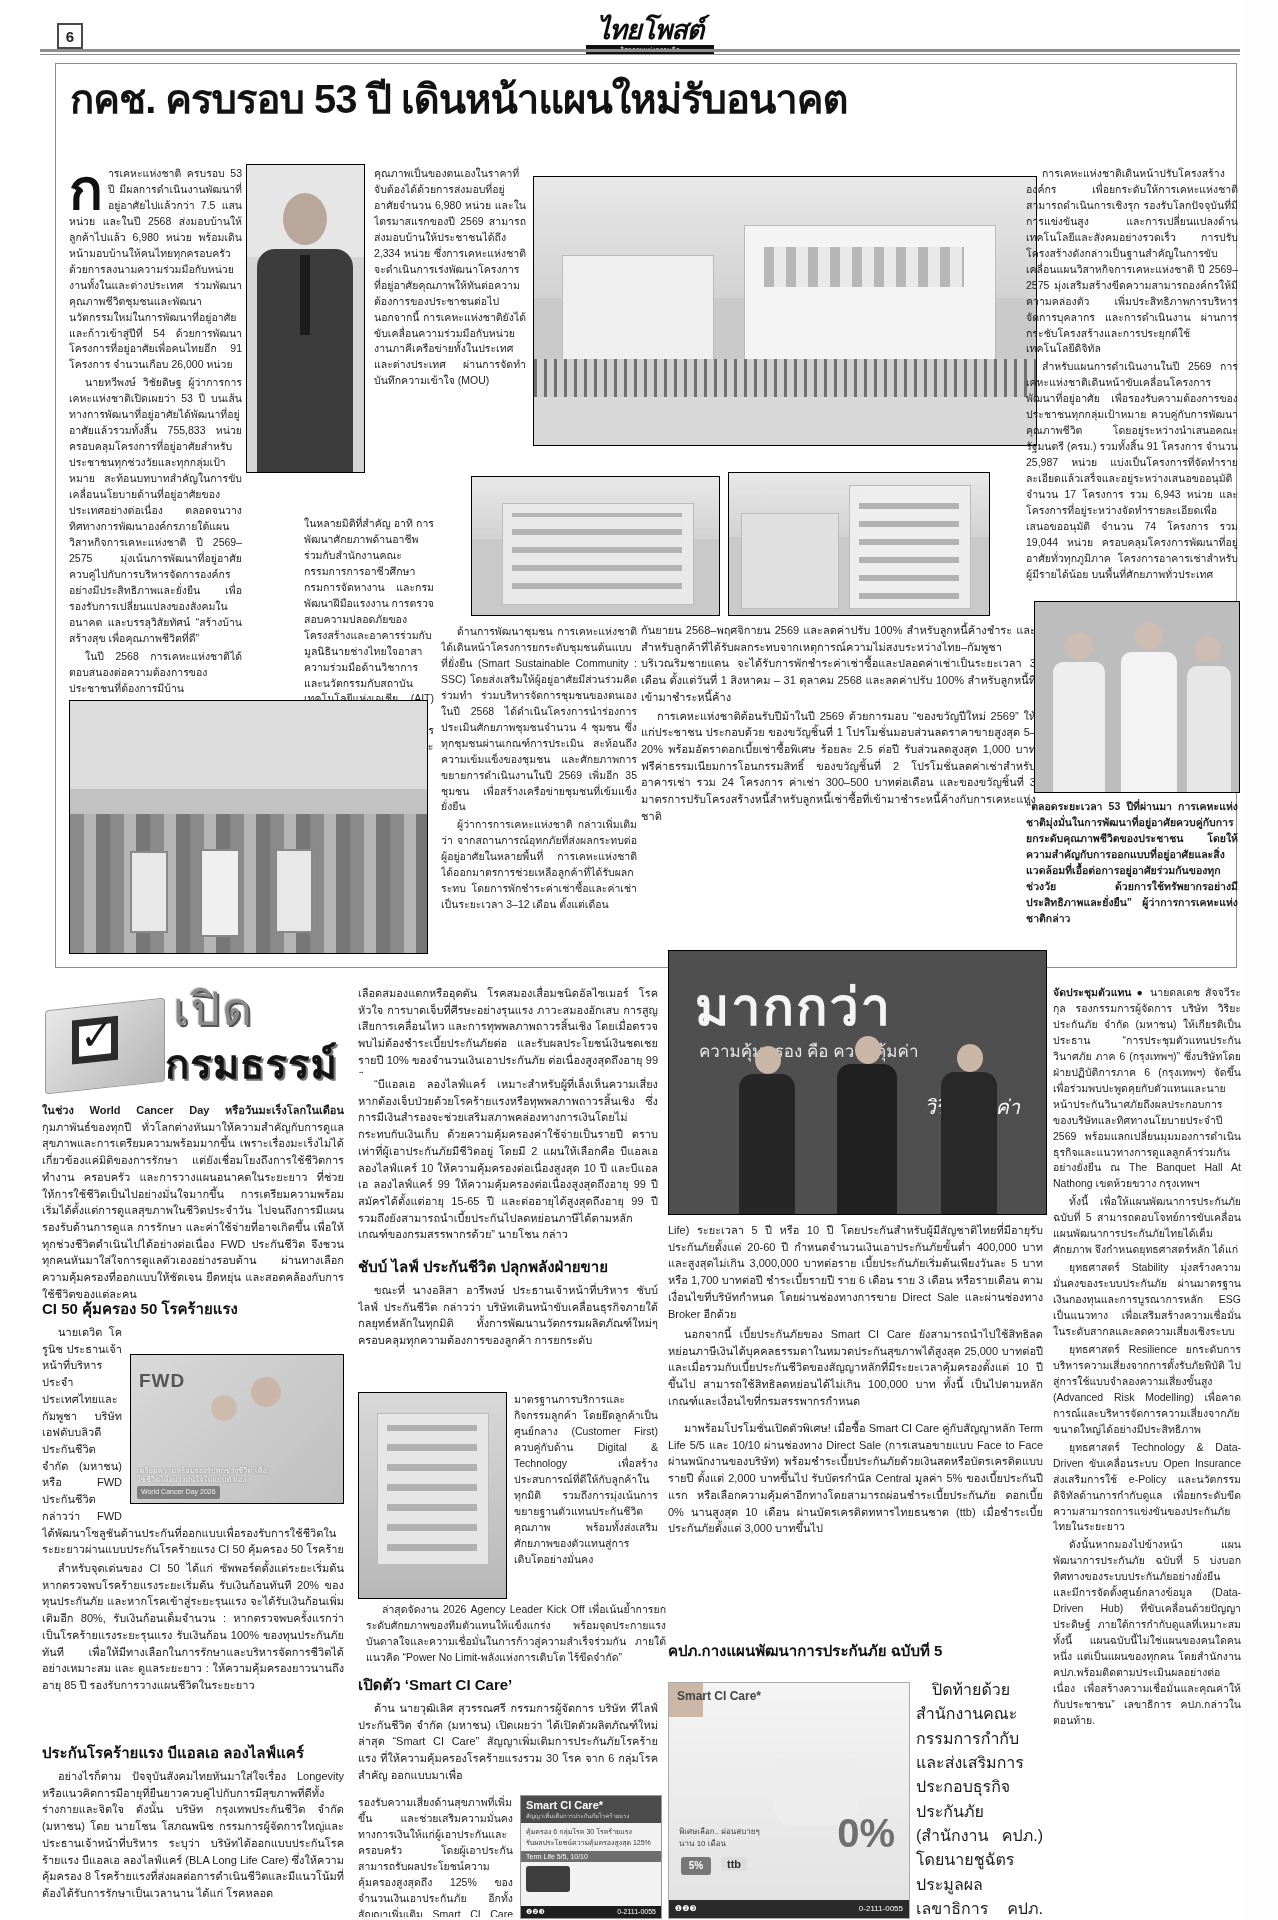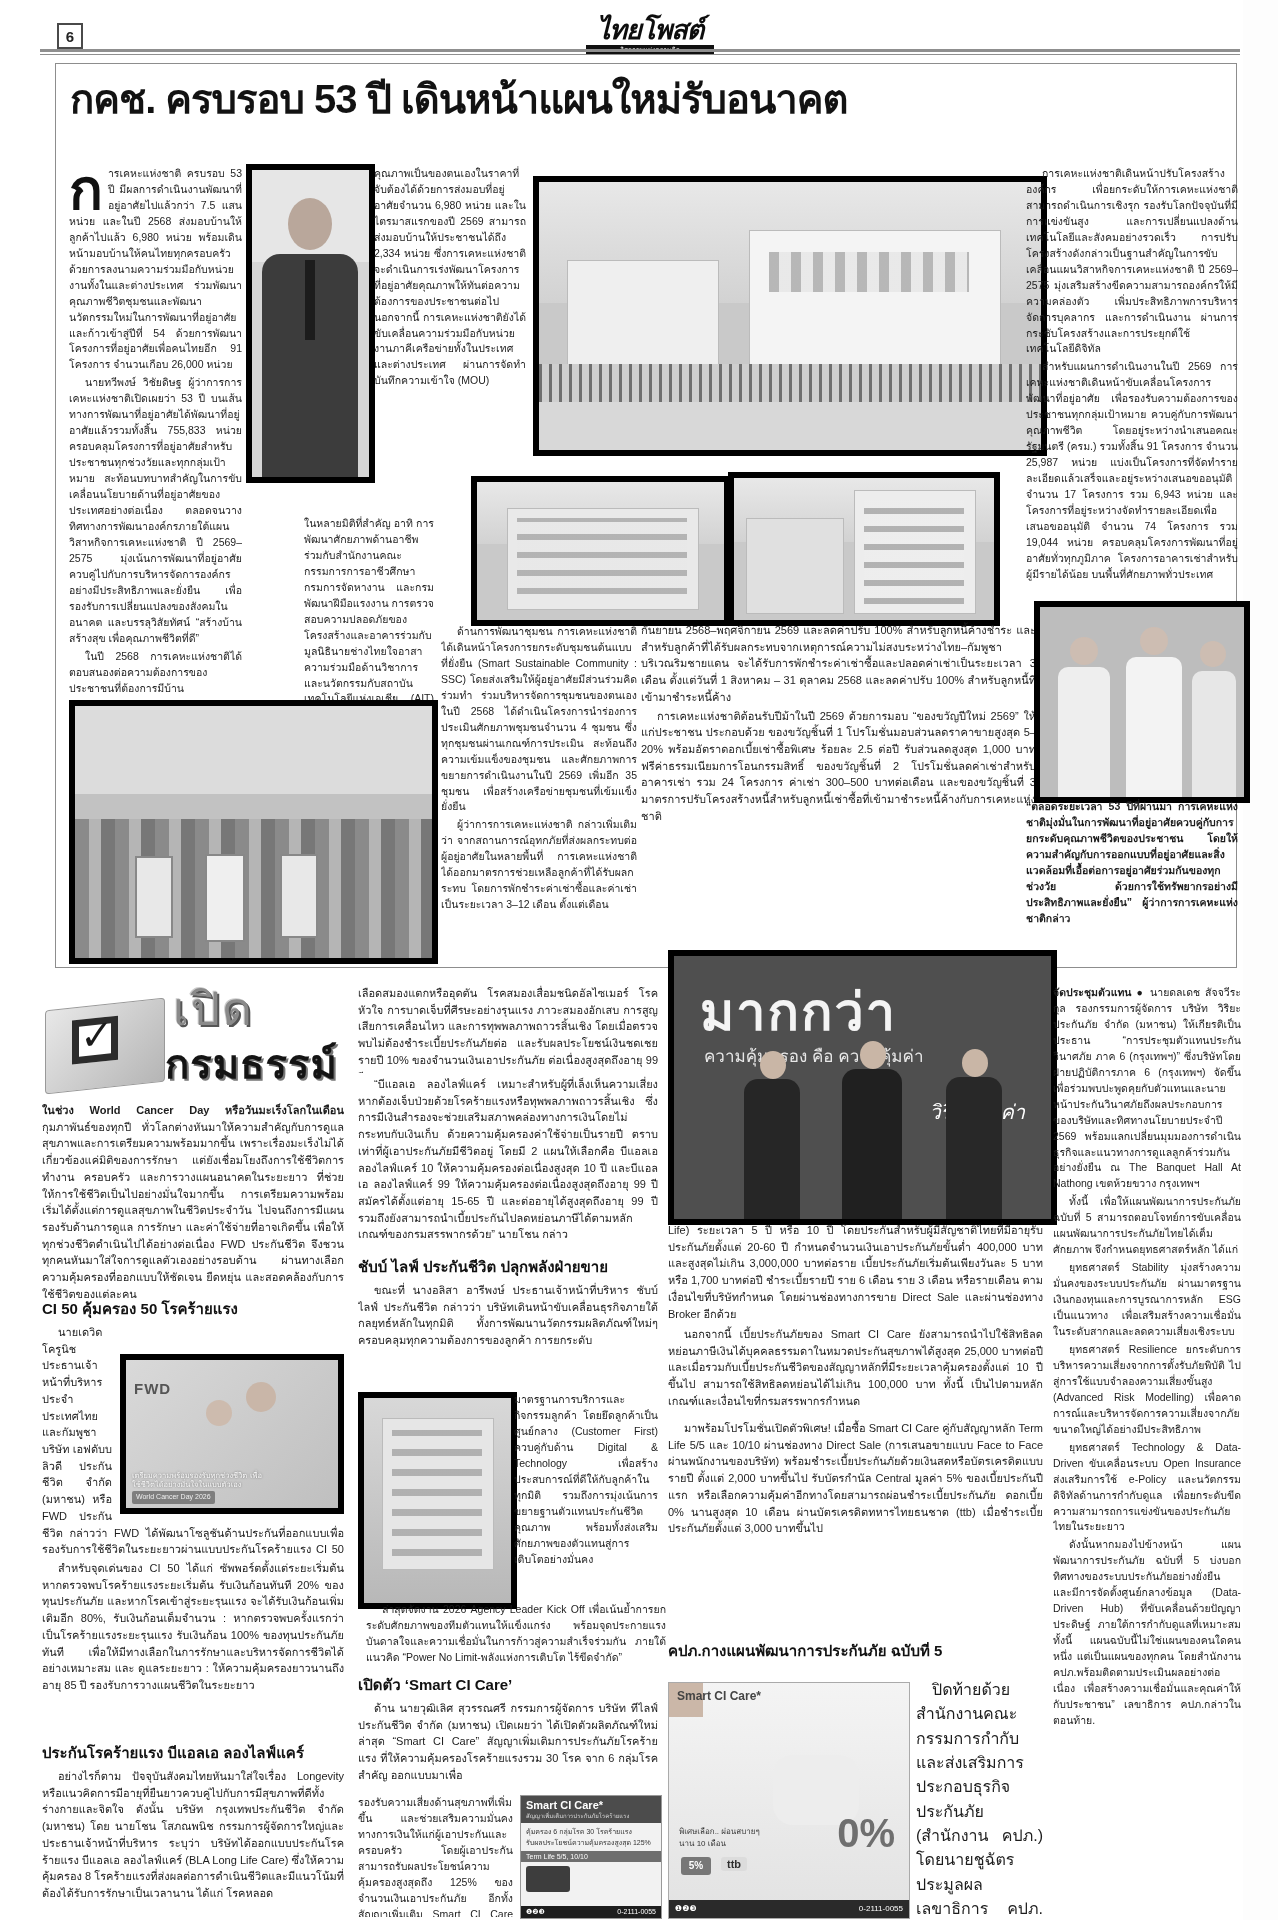--- a/index.html
+++ b/index.html
@@ -3,21 +3,21 @@
 <meta charset="utf-8">
 <style>
   html,body{margin:0;padding:0;background:#ffffff;}
   body{width:1278px;height:1920px;position:relative;font-family:"Liberation Sans","DejaVu Sans",sans-serif;color:#1c1c1c;}
   .abs{position:absolute;}
   .jt{font-size:10.5px;line-height:1.52;text-align:justify;overflow:hidden;color:#1d1d1d;}
   .jt p{margin:0 0 2px 0;}
   .ind{text-indent:16px;}
   .bold{font-weight:bold;}
   .sub-head{font-weight:bold;font-size:15px;color:#111;line-height:1.2;overflow:hidden;white-space:nowrap;}
-  .ph{position:absolute;background:#c9c9c9;border:6px solid #000000;overflow:hidden;}
+  .ph{position:absolute;background:#c9c9c9;border:1px solid #000000;overflow:hidden;}
   .ph .sky{position:absolute;left:0;top:0;right:0;height:45%;background:linear-gradient(180deg,#e8e8e8,#d2d2d2);}
   .ph .bld{position:absolute;background:#efefef;border:1px solid #bbb;}
   .ph .win{position:absolute;background:repeating-linear-gradient(90deg,#9d9d9d 0 10px,#e4e4e4 10px 22px);opacity:.7;}
   .ph .fence{position:absolute;left:0;right:0;bottom:18%;height:14%;background:repeating-linear-gradient(90deg,#6f6f6f 0 3px,#cfcfcf 3px 10px);}
   .ph .ground{position:absolute;left:0;right:0;bottom:0;height:18%;background:#d8d8d8;}
   .ph .crowd{position:absolute;left:0;right:0;bottom:0;height:55%;background:repeating-linear-gradient(90deg,#8a8a8a 0 14px,#b5b5b5 14px 26px,#777 26px 40px);}
   .ph .head{position:absolute;border-radius:50%;background:#a88;}
   .rule-double{position:absolute;left:40px;width:1200px;height:6px;border-top:3px solid #8f8f8f;}
   .rule-double:after{content:"";display:block;margin-top:2px;border-top:1px solid #8f8f8f;}
   .quotey{font-weight:bold;}
@@ -128,21 +128,21 @@
   </div>
 
   <div class="abs jt" style="left:42px;top:1102px;width:302px;height:196px;font-size:11px;">
     <p><span class="bold">ในช่วง World Cancer Day หรือวันมะเร็งโลกในเดือน</span> <span>กุมภาพันธ์ของทุกปี ทั่วโลกต่างหันมาให้ความสำคัญกับการดูแลสุขภาพและการเตรียมความพร้อมมากขึ้น เพราะเรื่องมะเร็งไม่ได้เกี่ยวข้องแค่มิติของการรักษา แต่ยังเชื่อมโยงถึงการใช้ชีวิตการทำงาน ครอบครัว และการวางแผนอนาคตในระยะยาว ที่ช่วยให้การใช้ชีวิตเป็นไปอย่างมั่นใจมากขึ้น การเตรียมความพร้อมเริ่มได้ตั้งแต่การดูแลสุขภาพในชีวิตประจำวัน ไปจนถึงการมีแผนรองรับด้านการดูแล การรักษา และค่าใช้จ่ายที่อาจเกิดขึ้น เพื่อให้ทุกช่วงชีวิตดำเนินไปได้อย่างต่อเนื่อง FWD ประกันชีวิต จึงชวนทุกคนหันมาใส่ใจการดูแลตัวเองอย่างรอบด้าน ผ่านทางเลือกความคุ้มครองที่ออกแบบให้ชัดเจน ยืดหยุ่น และสอดคล้องกับการใช้ชีวิตของแต่ละคน</span></p>
   </div>
 
   <div class="abs sub-head" style="left:42px;top:1300px;width:302px;">CI 50 คุ้มครอง 50 โรคร้ายแรง</div>
 
   <div class="abs jt" style="left:42px;top:1324px;width:302px;height:232px;font-size:11px;">
     <div class="ph" style="position:relative;float:right;width:212px;height:148px;margin:30px 0 4px 8px;background:linear-gradient(135deg,#d9d9d9,#bfbfbf);">
-      <div style="position:absolute;left:8px;top:18px;font-weight:900;font-size:15px;color:#555;letter-spacing:1px;">FWD</div>
+      <div style="position:absolute;left:8px;top:12px;font-weight:900;font-size:19px;color:#555;letter-spacing:1px;">FWD</div>
       <div class="head" style="left:120px;top:22px;width:30px;height:30px;background:#c9b6a8;"></div>
       <div class="head" style="left:80px;top:40px;width:26px;height:26px;background:#cdbbae;"></div>
       <div style="position:absolute;left:6px;bottom:18px;width:130px;font-size:7.5px;color:#fff;line-height:1.3;text-shadow:0 0 2px #555;">เตรียมความพร้อมรองรับทุกช่วงชีวิต เพื่อใช้ชีวิตได้อย่างมั่นใจในแบบตัวเอง</div>
       <div style="position:absolute;left:6px;bottom:4px;font-size:7px;color:#f0f0f0;background:#7e7e7e;padding:1px 4px;border-radius:2px;">World Cancer Day 2026</div>
     </div>
     <p class="ind">นายเดวิด โครูนิช ประธานเจ้าหน้าที่บริหาร ประจำประเทศไทยและกัมพูชา บริษัท เอฟดับบลิวดี ประกันชีวิต จำกัด (มหาชน) หรือ FWD ประกันชีวิต กล่าวว่า FWD ได้พัฒนาโซลูชันด้านประกันที่ออกแบบเพื่อรองรับการใช้ชีวิตในระยะยาวผ่านแบบประกันโรคร้ายแรง CI 50 คุ้มครอง 50 โรคร้ายแรง</p>
 
   </div>
 
   <div class="abs jt" style="left:42px;top:1560px;width:302px;height:182px;font-size:11px;">

